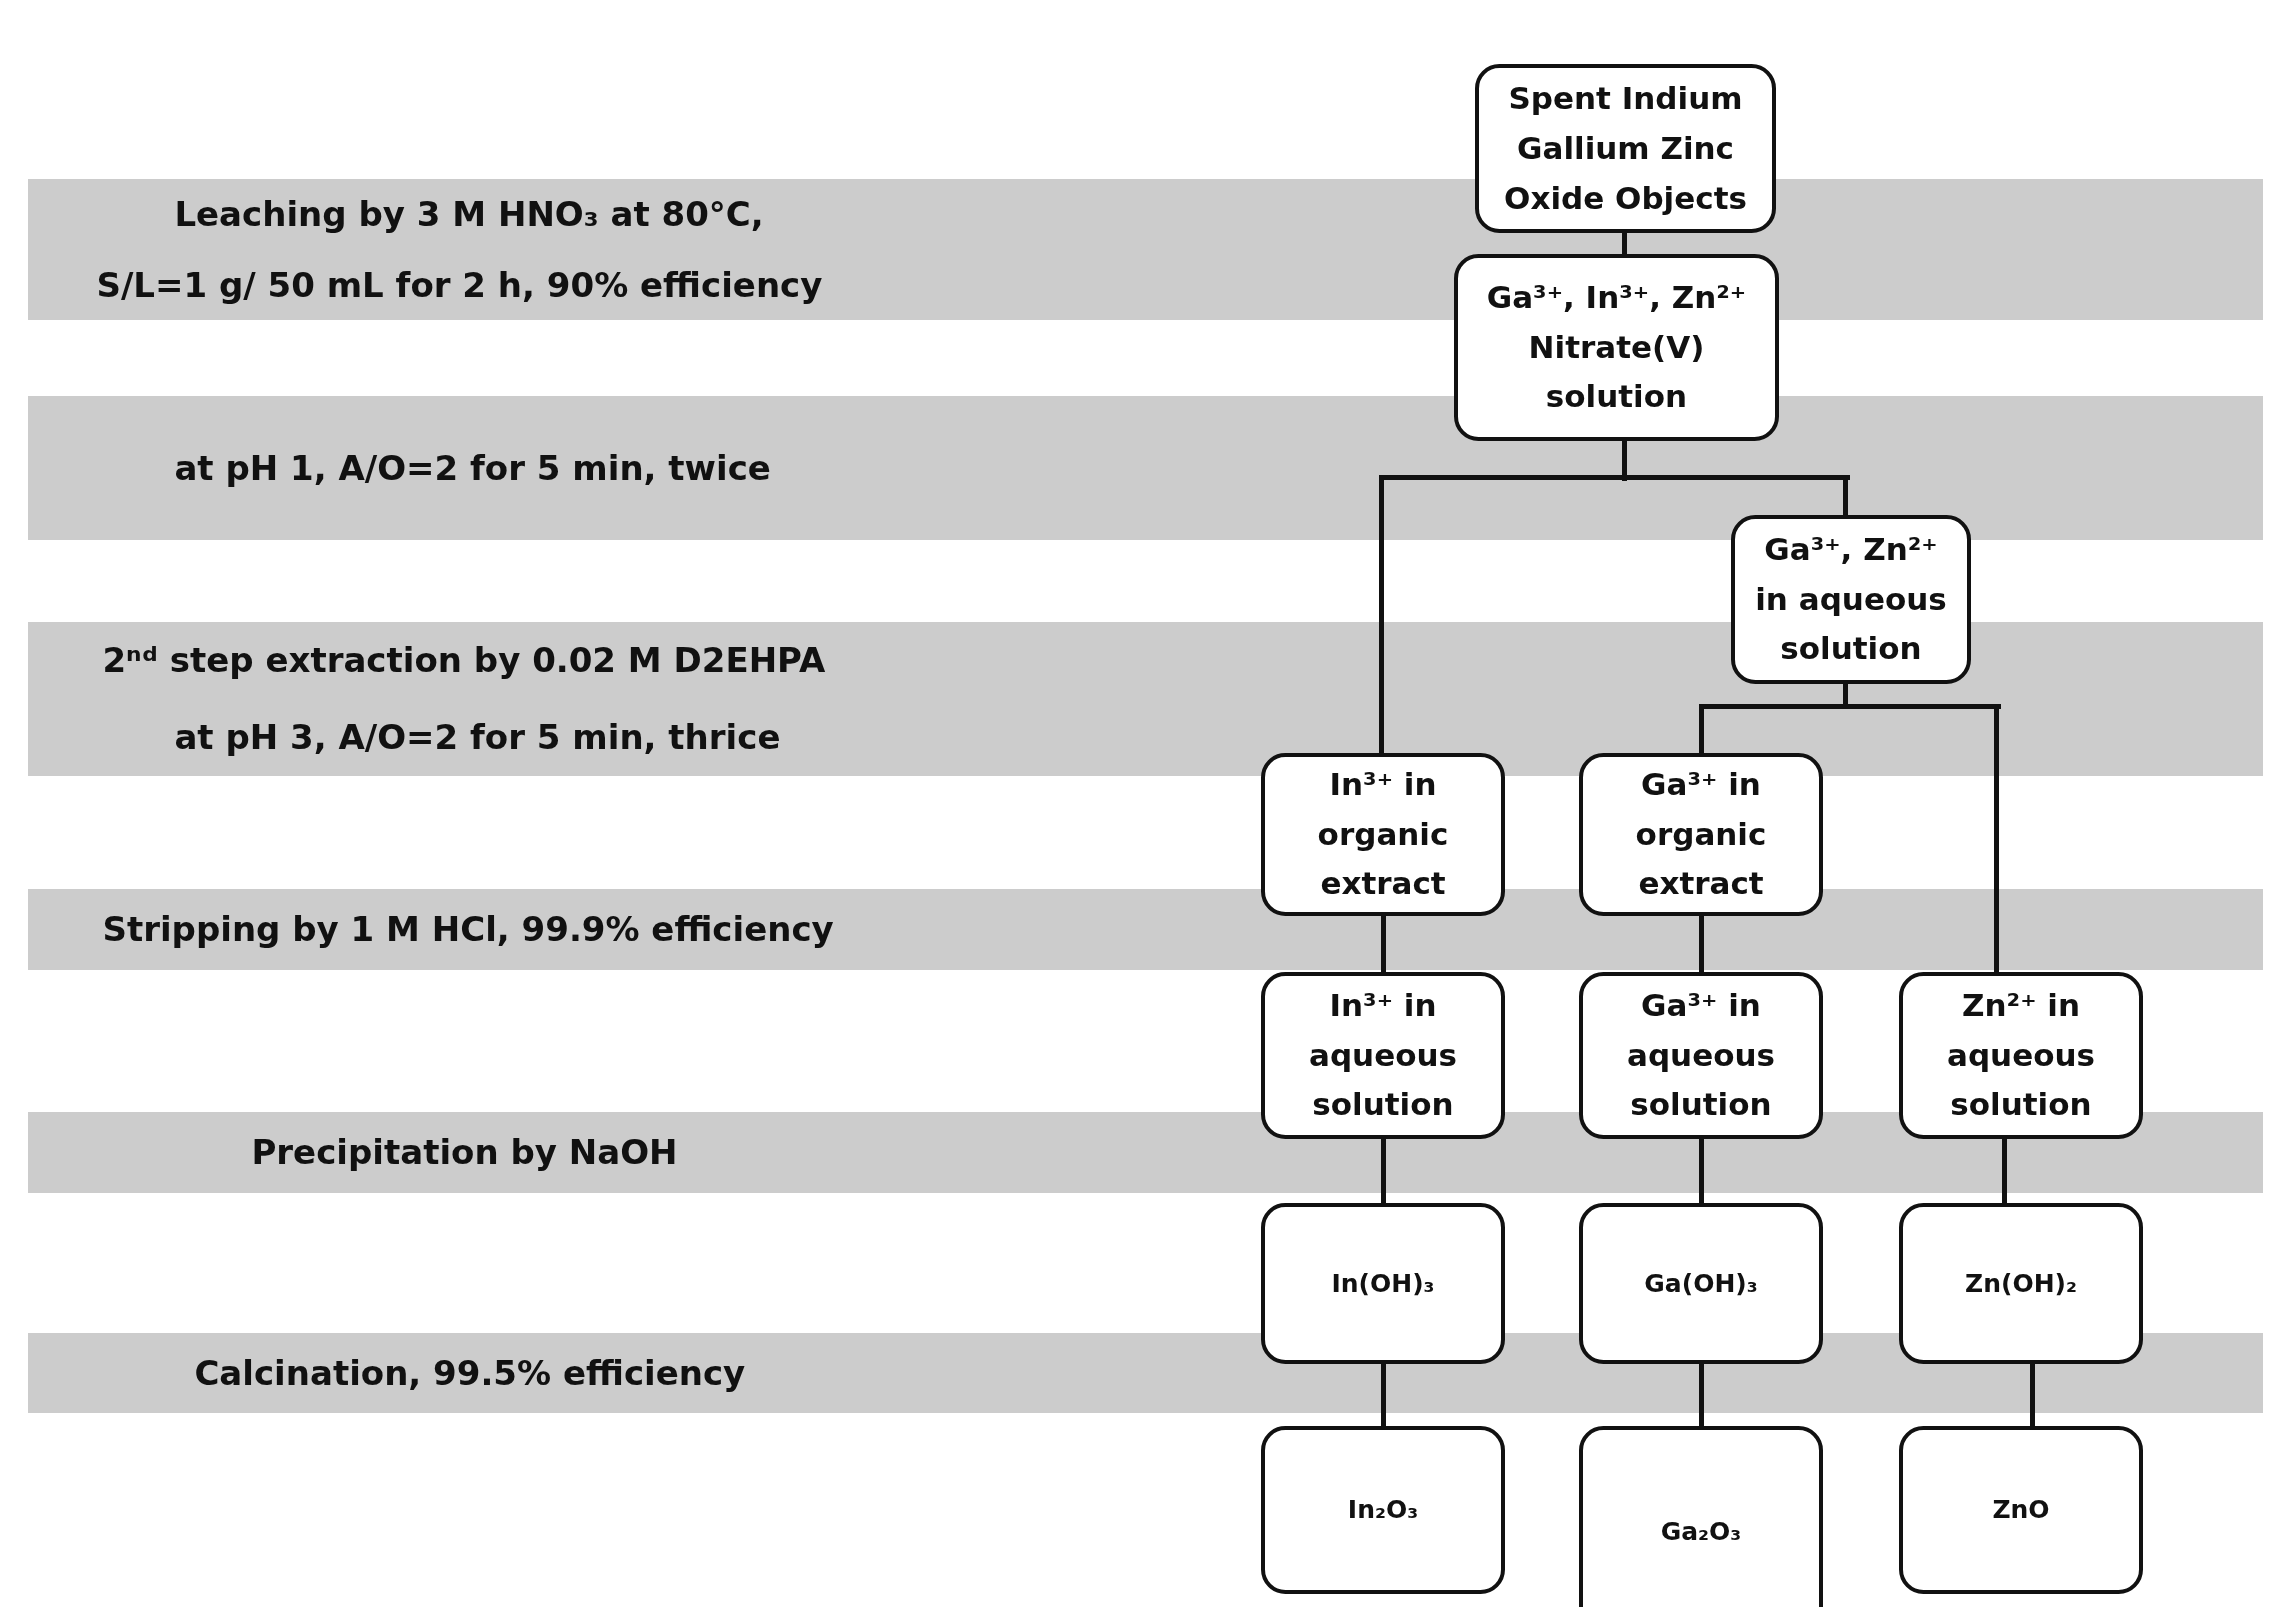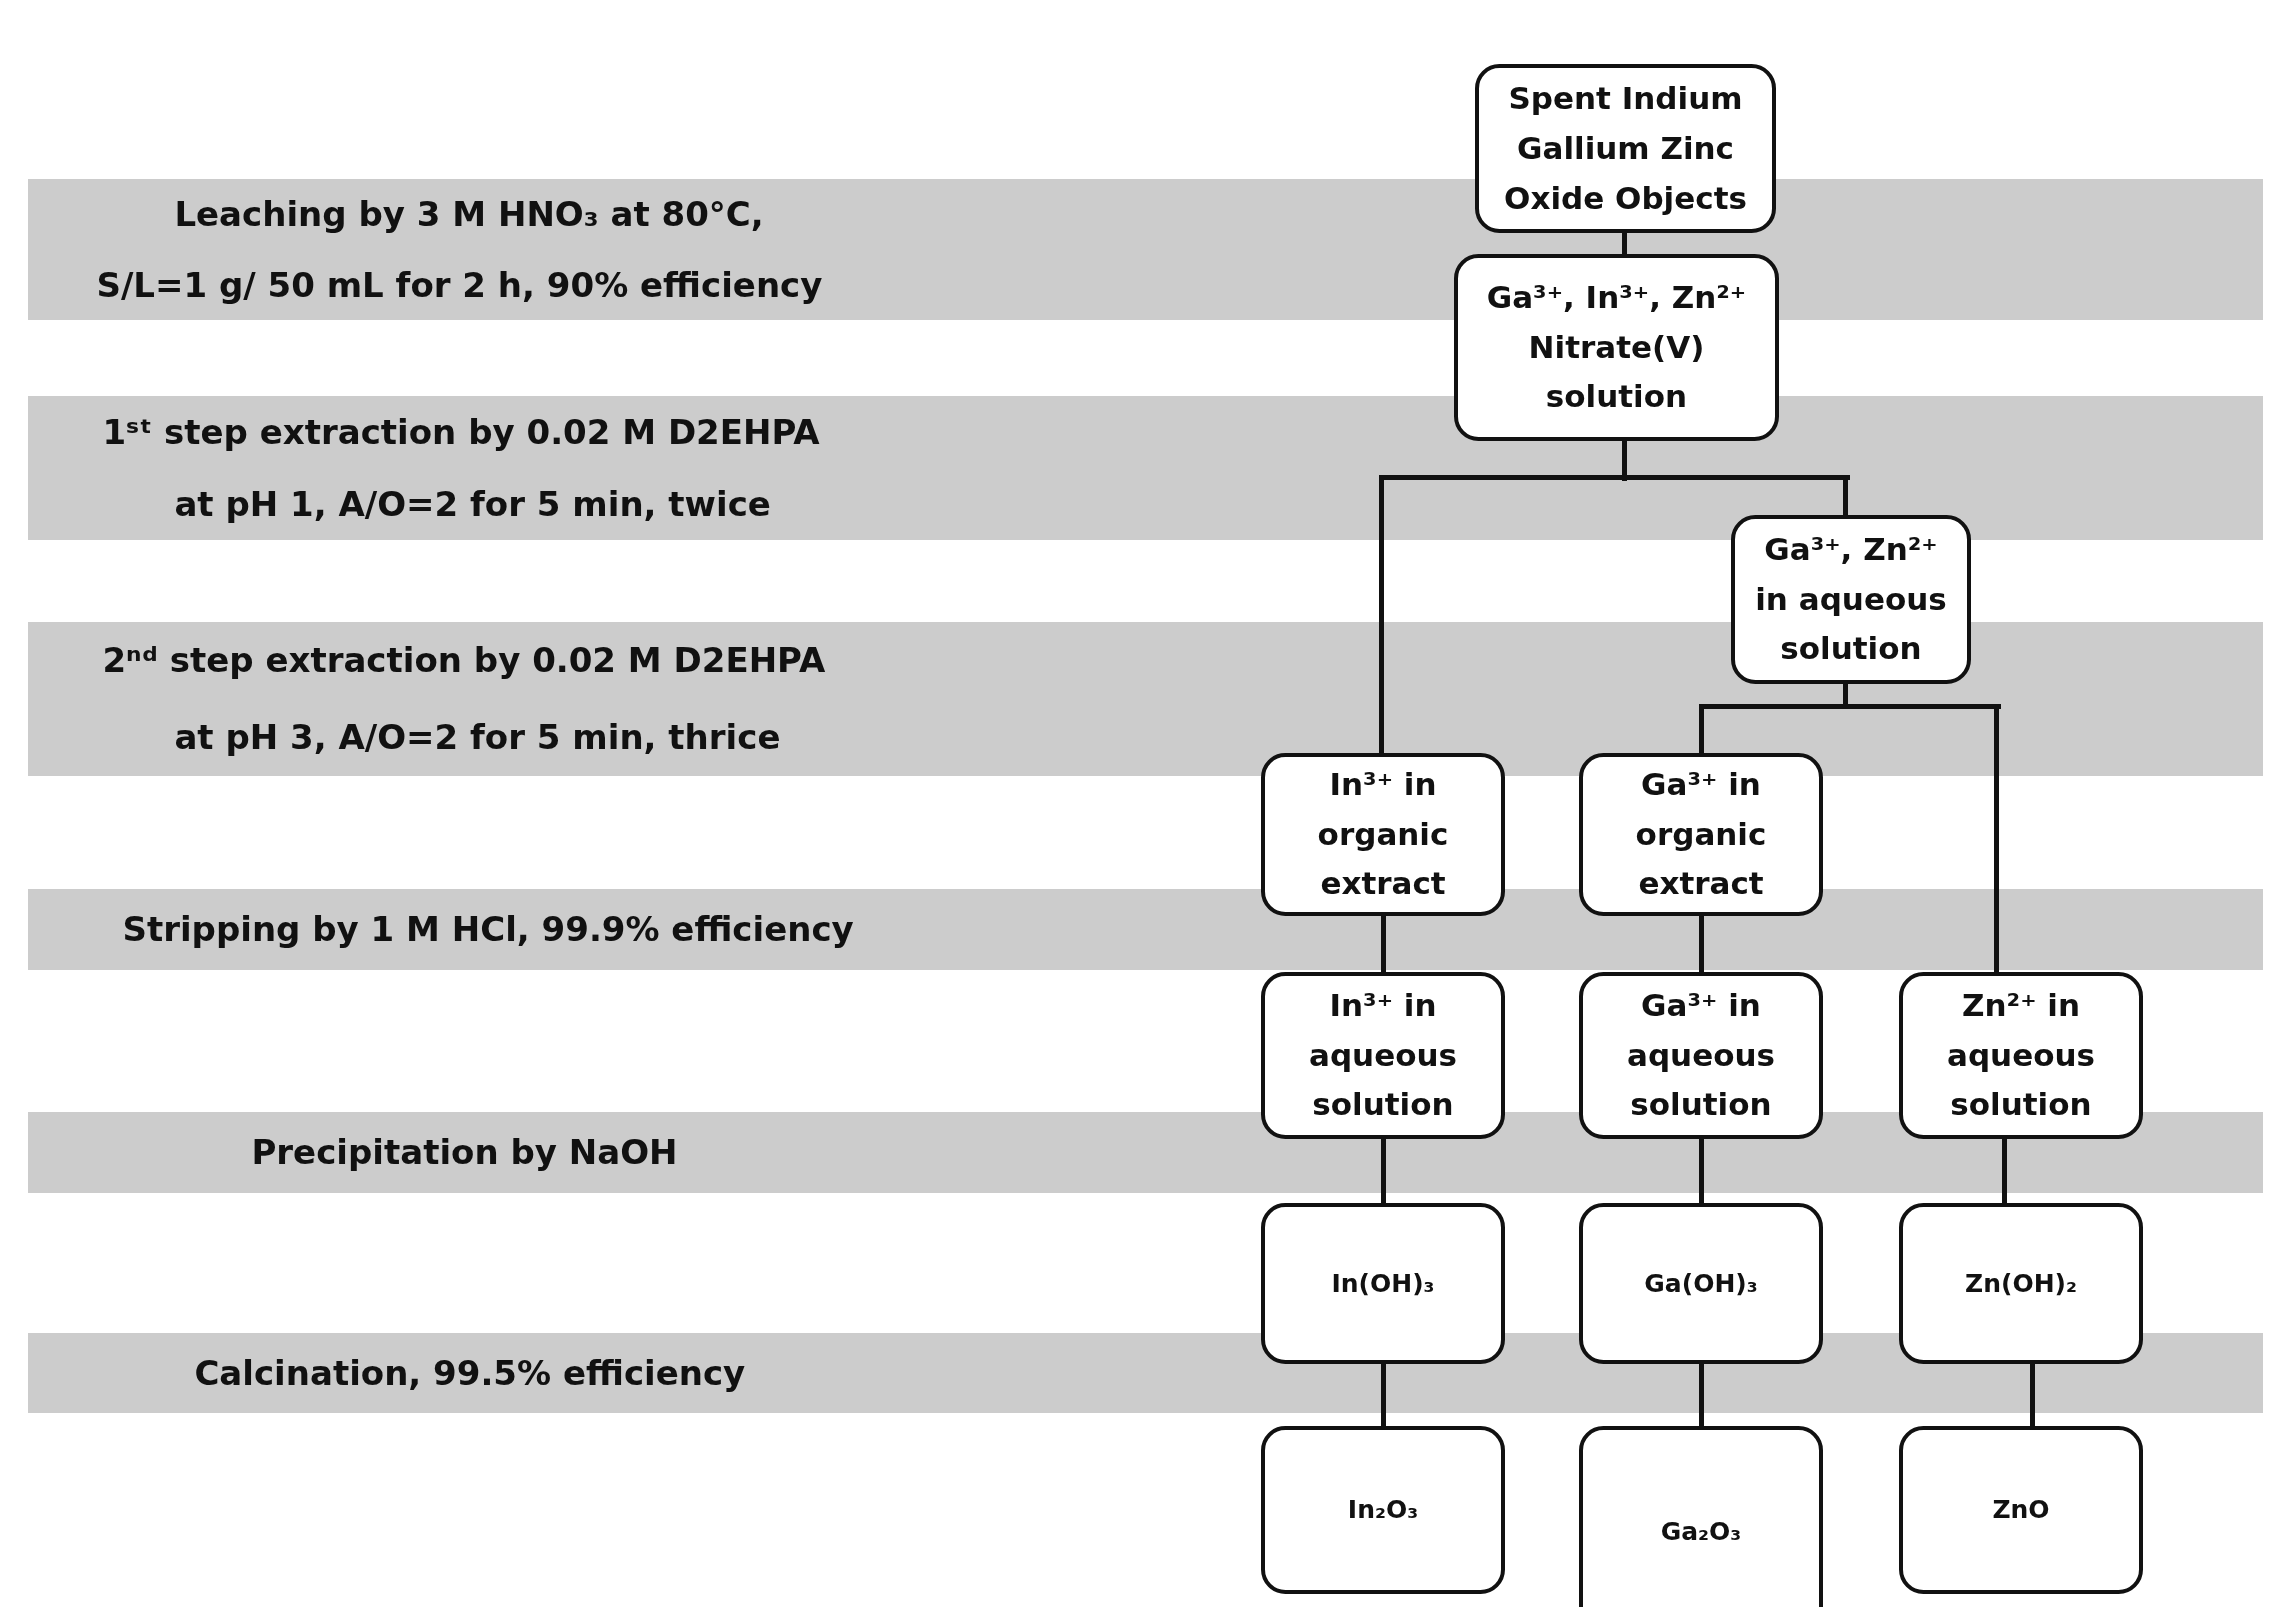--- a/index.html
+++ b/index.html
@@ -22,21 +22,21 @@
   .b1{top:179px;height:141px;}
   .b1 .ln1{padding-left:146px;}
   .b1 .ln2{padding-left:68px;}
   .b2{top:396px;height:144px;}
   .b2 .ln1{padding-left:74px;}
   .b2 .ln2{padding-left:146px;}
   .b3{top:622px;height:154px;}
   .b3 .ln1{padding-left:74px;}
   .b3 .ln2{padding-left:146px;}
   .b4{top:889px;height:81px;}
-  .b4 .ln1{padding-left:94px;}
+  .b4 .ln1{padding-left:74px;}
   .b5{top:1112px;height:81px;}
   .b5 .ln1{padding-left:223px;}
   .b6{top:1333px;height:80px;}
   .b6 .ln1{padding-left:166px;}
 
   
   .line{position:absolute;background:var(--ink,#111111);z-index:2;}
 
   
   .box{
@@ -53,21 +53,20 @@
 </head>
 <body>
 
 <div id="canvas">
 
   <div class="band b1">
     <div class="ln ln1">Leaching by 3 M HNO₃ at 80°C,</div>
     <div class="ln ln2">S/L=1 g/ 50 mL for 2 h, 90% efficiency</div>
   </div>
   <div class="band b2">
-    <div class="ln ln1">1ˢᵗ step extraction by 0.02 M D2EHPA</div>
     <div class="ln ln2">at pH 1, A/O=2 for 5 min, twice</div>
   </div>
   <div class="band b3">
     <div class="ln ln1">2ⁿᵈ step extraction by 0.02 M D2EHPA</div>
     <div class="ln ln2">at pH 3, A/O=2 for 5 min, thrice</div>
   </div>
   <div class="band b4">
     <div class="ln ln1">Stripping by 1 M HCl, 99.9% efficiency</div>
   </div>
   <div class="band b5">

